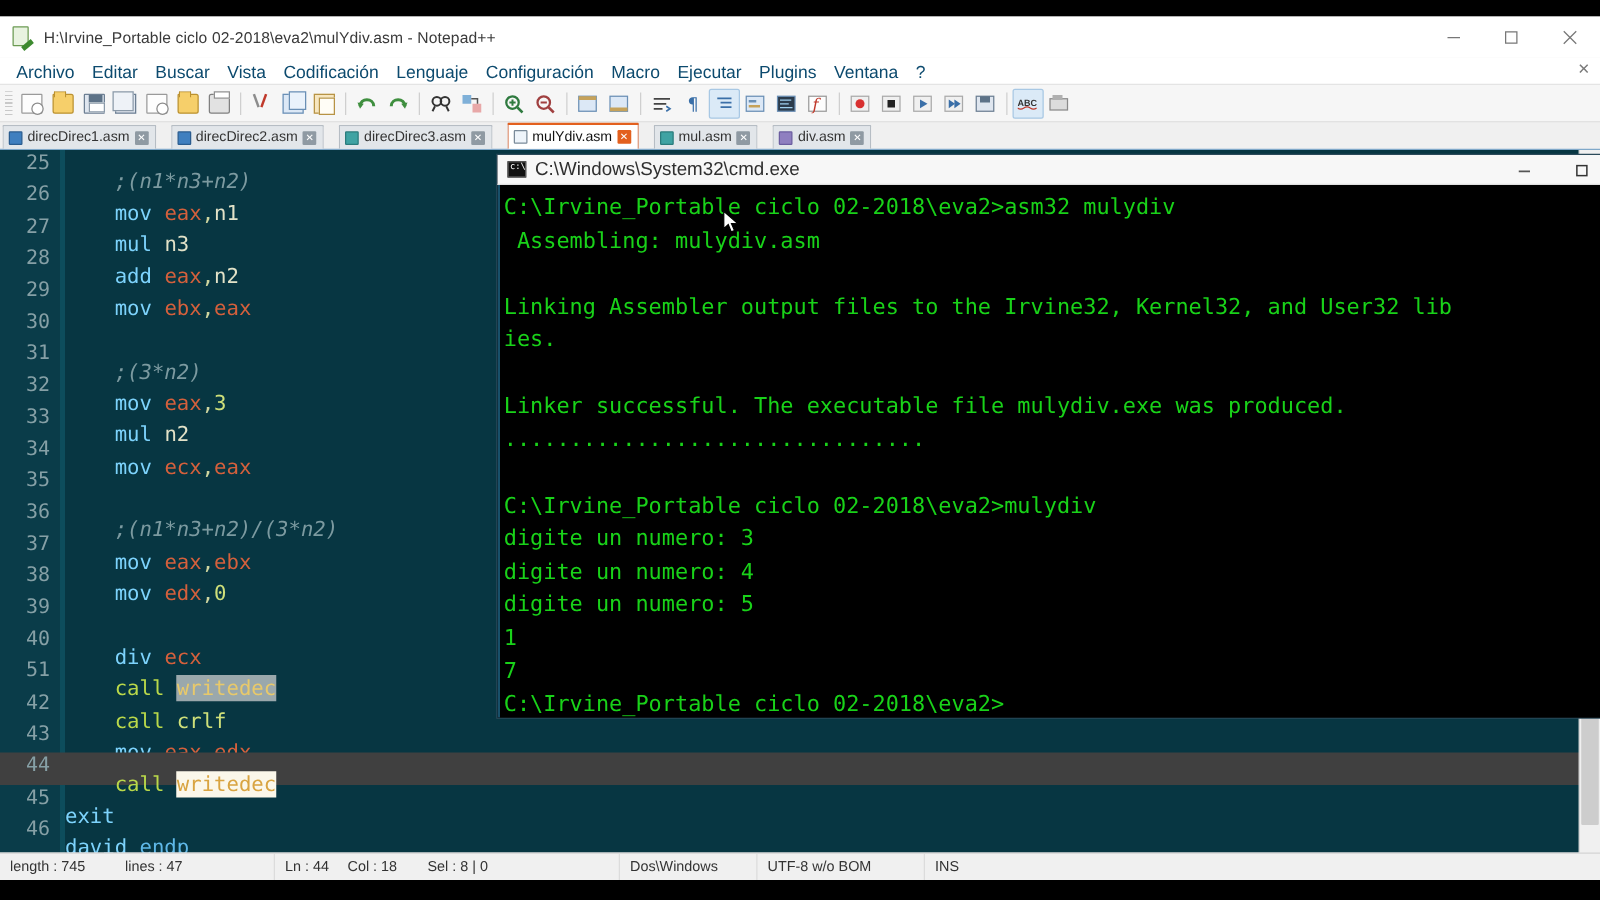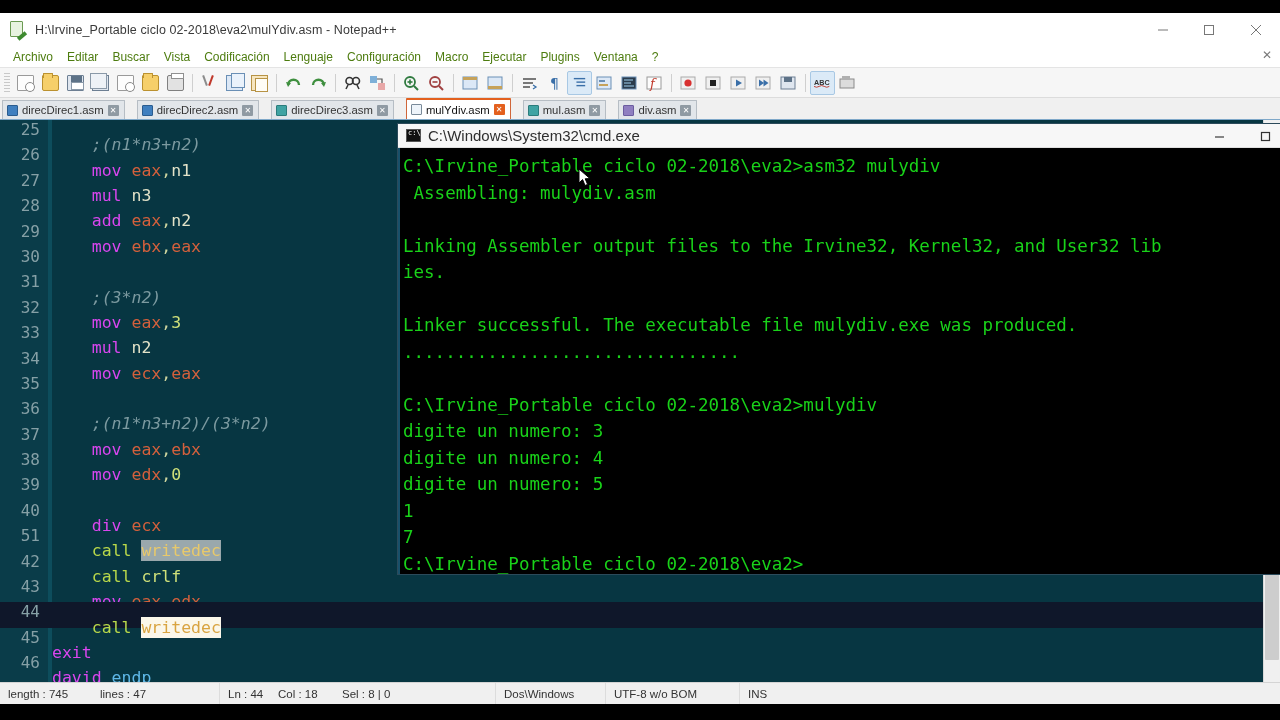--- a/index.html
+++ b/index.html
@@ -19,21 +19,21 @@
   .title-icon { width:17px; height:17px; position:relative; flex:0 0 auto; margin-right:9px; }
   .title-icon .pg { position:absolute; left:1px; top:0px; width:13px; height:16px; background:#e8f3e0; border:1px solid #6b9a52; border-radius:1px; }
   .title-icon .pen { position:absolute; right:-1px; bottom:0px; width:10px; height:4px; background:#3d8a2f; transform:rotate(-40deg); }
   .title-text { font-size:12.5px; color:#3a3a3a; letter-spacing:.1px; }
   .win-controls { position:absolute; right:0; top:0; height:33px; display:flex; }
   .win-btn { width:46px; height:33px; display:flex; align-items:center; justify-content:center; color:#777; font-size:13px; }
   .win-btn.close { width:48px; }
   .win-btn svg { display:block; }
 
   .menubar { height:22px; background:#ffffff; display:flex; align-items:center; padding-left:6px; position:relative; border-bottom:1px solid #e4e4e4;}
-  .menu-item { font-size:12px; color:#4d7c0f; padding:2px 7px; white-space:nowrap; }
+  .menu-item { font-size:14px; color:#0c4a6e; padding:2px 7px; white-space:nowrap; }
   .menubar .doc-close { position:absolute; right:8px; top:2px; color:#7a7a7a; font-size:12px; }
 
   .toolbar { height:30px; background:#f6f6f6; border-bottom:1px solid #dcdcdc; display:flex; align-items:center; padding-left:4px; gap:0px; position:relative;}
   .tb-grip { width:6px; height:20px; background:
       repeating-linear-gradient(to bottom,#bdbdbd 0 1px, transparent 1px 3px);
       margin-right:3px; opacity:.8;}
   .tb-btn { width:25px; height:24px; display:flex; align-items:center; justify-content:center; position:relative; }
   .tb-btn.sel { background:#dbeaf7; border:1px solid #a8c8e4; border-radius:2px; }
   .tb-sep { width:1px; height:18px; background:#cfcfcf; margin:0 4px; }
   .ico { width:17px; height:16px; position:relative; display:block; }
@@ -69,25 +69,25 @@
   .tab .tab-x { width:11px; height:11px; background:#8f9aa3; color:#fff; font-size:8px; line-height:11px; text-align:center; border-radius:1px; flex:0 0 auto;}
   .tab.active .tab-x { background:#e3601e; }
 
   
   .editor-wrap { position:relative; height:575px; background:#073642; overflow:hidden; }
   .gutter { position:absolute; left:0; top:0; width:48px; height:100%; background:#0a3c49; }
   .gutter-bar { position:absolute; left:48px; top:0; width:4px; height:100%; background:#0d4d5c; }
   .ln-no { position:absolute; left:0; width:40px; text-align:right; font-family:"DejaVu Sans Mono", monospace;
            font-size:16px; color:#86a0a6; }
   .row { position:relative; height:25.4px; }
-  .row.current { background:#0f172a;text-decoration:underline; }
+  .row.current { background:#404040;text-decoration:underline; }
   .row .code { position:absolute; left:52px; top:12px; height:25.4px; display:flex; align-items:center;
                font-family:"DejaVu Sans Mono", monospace; font-size:16.5px; white-space:pre; }
   .t-comment { color:#7c9aa0; font-style:italic; }
-  .t-op { color:#d946ef; }
+  .t-op { color:#7dd3fc; }
   .t-reg { color:#d4603c; }
   .t-num { color:#cfe07a; }
   .t-id { color:#e2e2c8; }
   .t-kw { color:#5fb8e8; }
   .t-call { color:#b9d84a; }
   .t-plain { color:#e8e2b8; }
   .t-punct { color:#cfd6a0; }
   .hl-dim { background:#9aa8ac; color:#e8c96a; padding:1px 0; }
   .hl-sel { background:#fbf7ea; color:#d9a441; padding:1px 0; }
 

